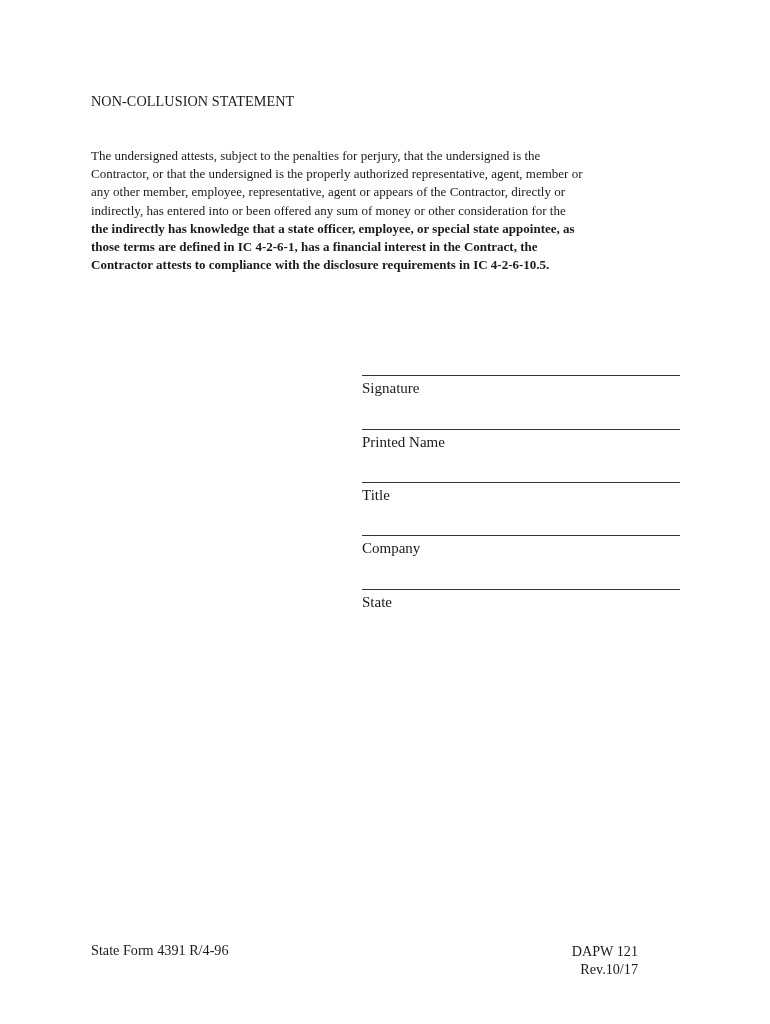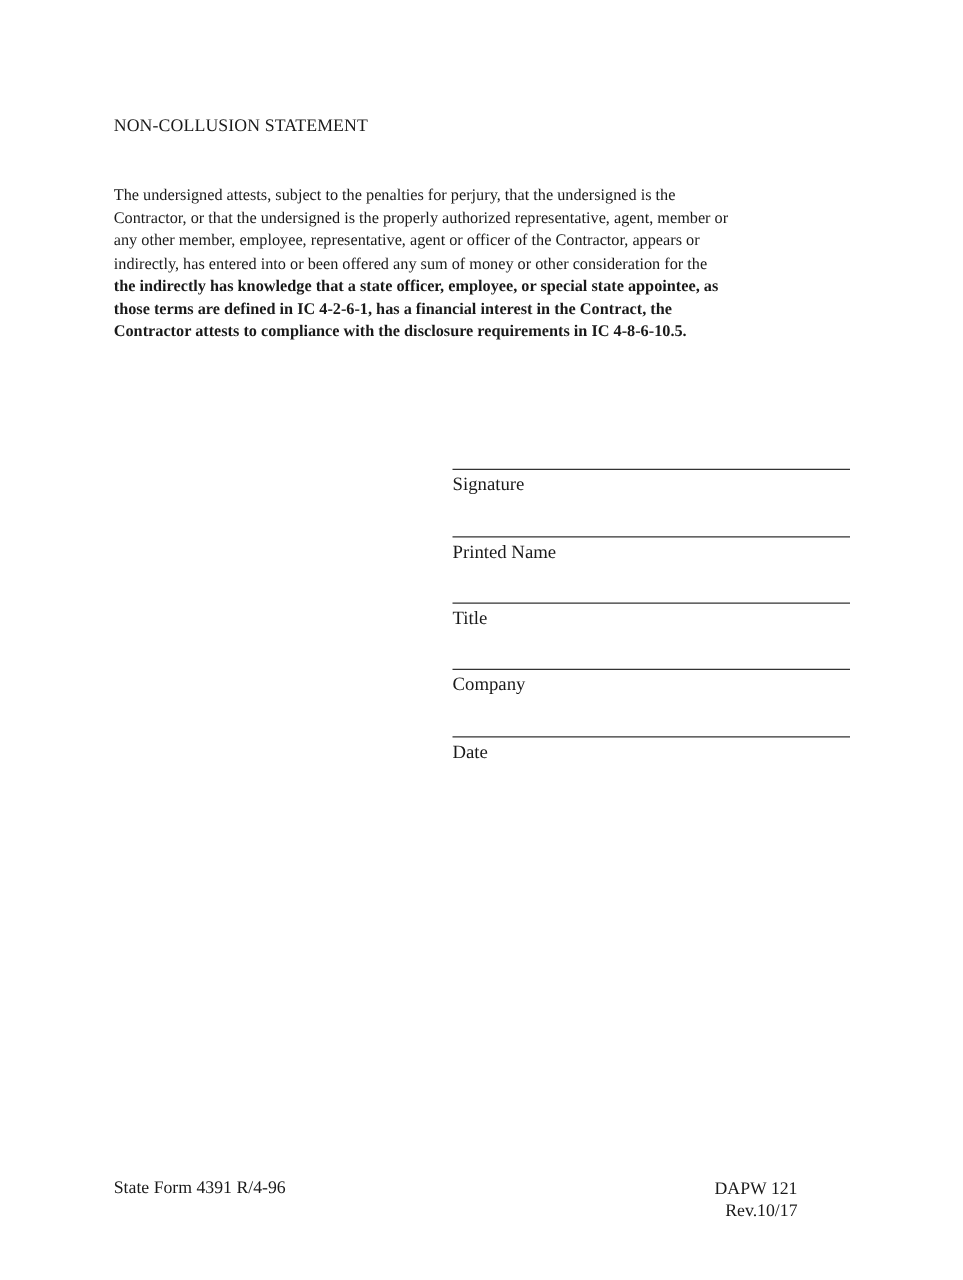--- a/index.html
+++ b/index.html
@@ -25,45 +25,45 @@
     .footer-right { position: absolute; left: 560px; top: 942px; width: 78px; font-size: 14.2px; line-height: 18px; text-align: right; }
   </style>
 </head>
 <body>
 
 <div class="heading">NON-COLLUSION STATEMENT</div>
 
 <div class="body-para">
   <span class="line"><span>The undersigned attests, subject to the penalties for perjury, that the undersigned is the</span></span>
   <span class="line"><span>Contractor, or that the undersigned is the properly authorized representative, agent, member or</span></span>
-  <span class="line"><span>any other member, employee, representative, agent or officer of the Contractor, appears or</span></span>
+  <span class="line"><span>any other member, employee, representative, agent or appears of the Contractor, directly or</span></span>
   <span class="line"><span>indirectly, has entered into or been offered any sum of money or other consideration for the</span></span>
   <span class="line bold"><span>the indirectly has knowledge that a state officer, employee, or special state appointee, as</span></span>
   <span class="line bold"><span>those terms are defined in IC 4-2-6-1, has a financial interest in the Contract, the</span></span>
-  <span class="line bold"><span>Contractor attests to compliance with the disclosure requirements in IC 4-8-6-10.5.</span></span>
+  <span class="line bold"><span>Contractor attests to compliance with the disclosure requirements in IC 4-2-6-10.5.</span></span>
 </div>
 
 <div class="sig-block" style="top:375px;">
   <div class="sig-rule"></div>
   <div class="sig-label">Signature</div>
 </div>
 <div class="sig-block" style="top:429px;">
   <div class="sig-rule"></div>
   <div class="sig-label">Printed Name</div>
 </div>
 <div class="sig-block" style="top:482px;">
   <div class="sig-rule"></div>
   <div class="sig-label">Title</div>
 </div>
 <div class="sig-block" style="top:535px;">
   <div class="sig-rule"></div>
   <div class="sig-label">Company</div>
 </div>
 <div class="sig-block" style="top:589px;">
   <div class="sig-rule"></div>
-  <div class="sig-label">Date</div>
+  <div class="sig-label">State</div>
 </div>
 
 <div class="footer-left">State Form 4391 R/4-96</div>
 <div class="footer-right">
   <div>DAPW 121</div>
   <div>Rev.10/17</div>
 </div>
 
 </body></html>

